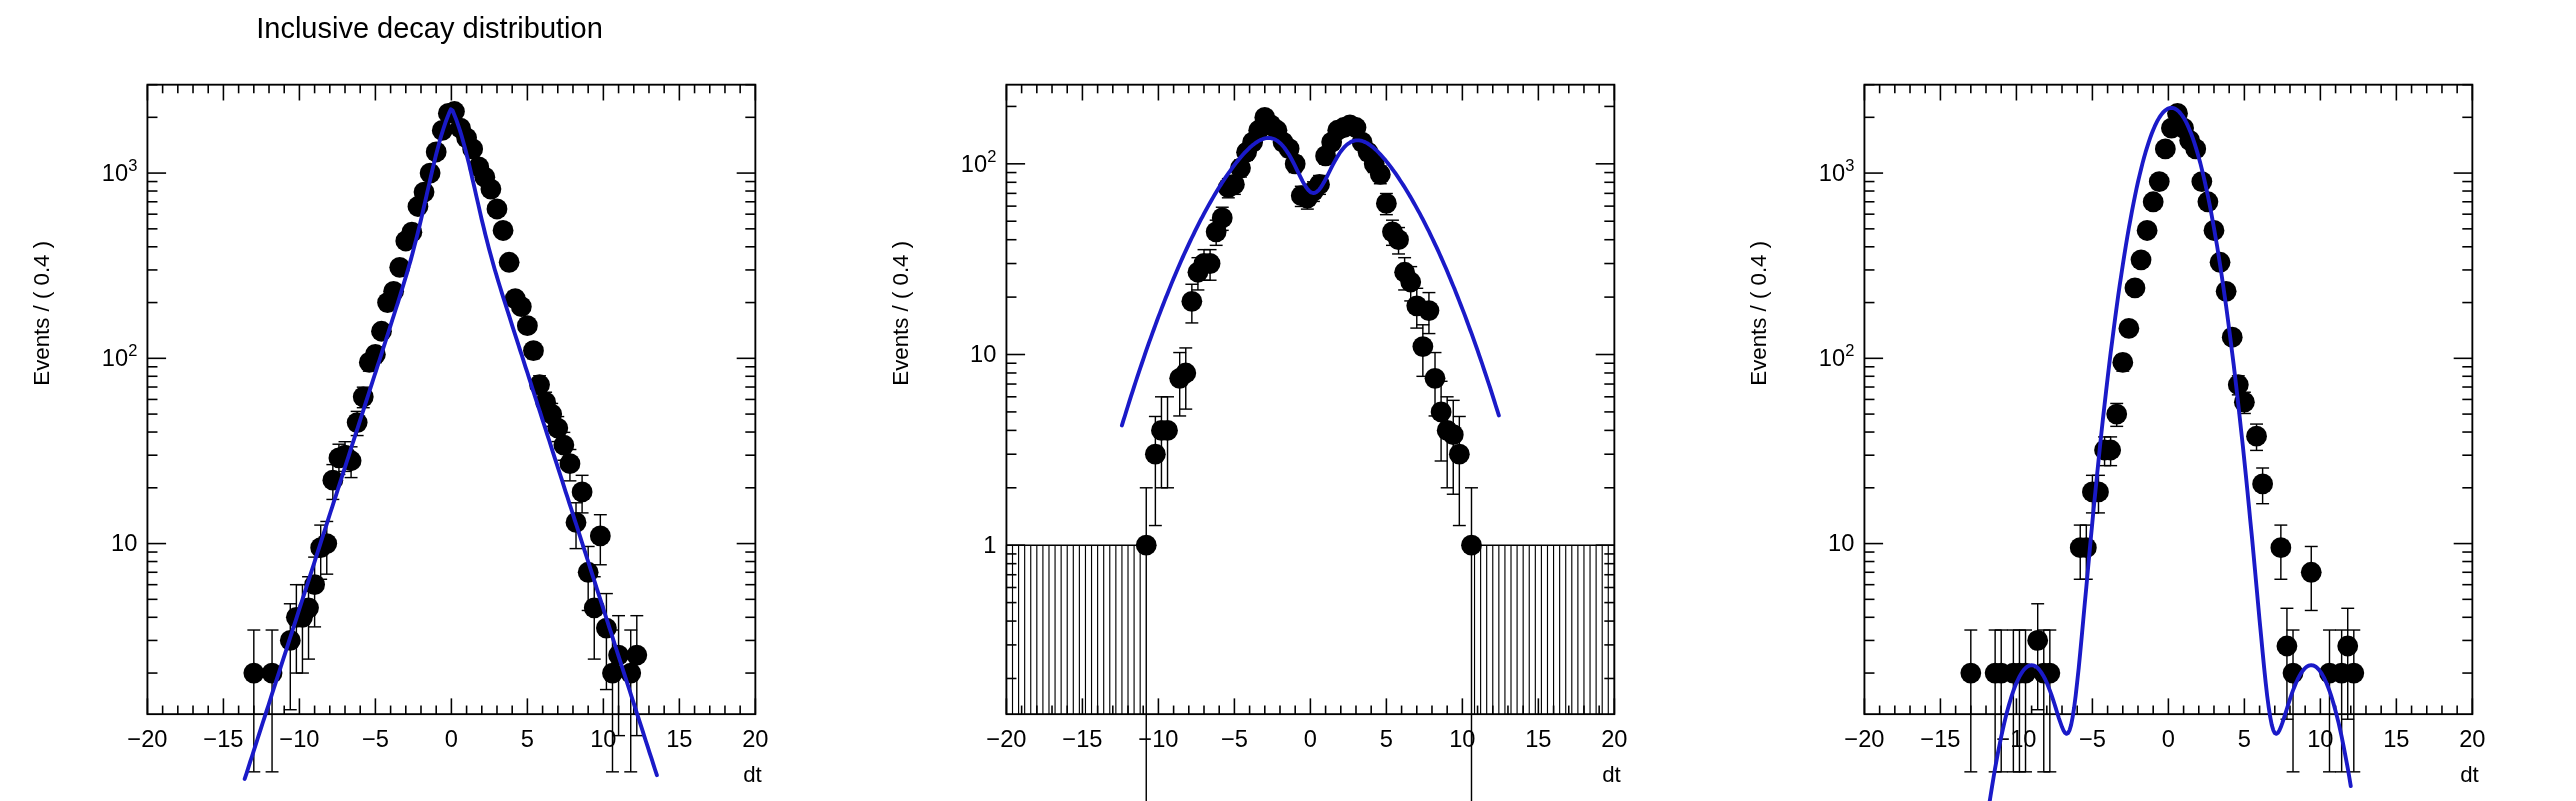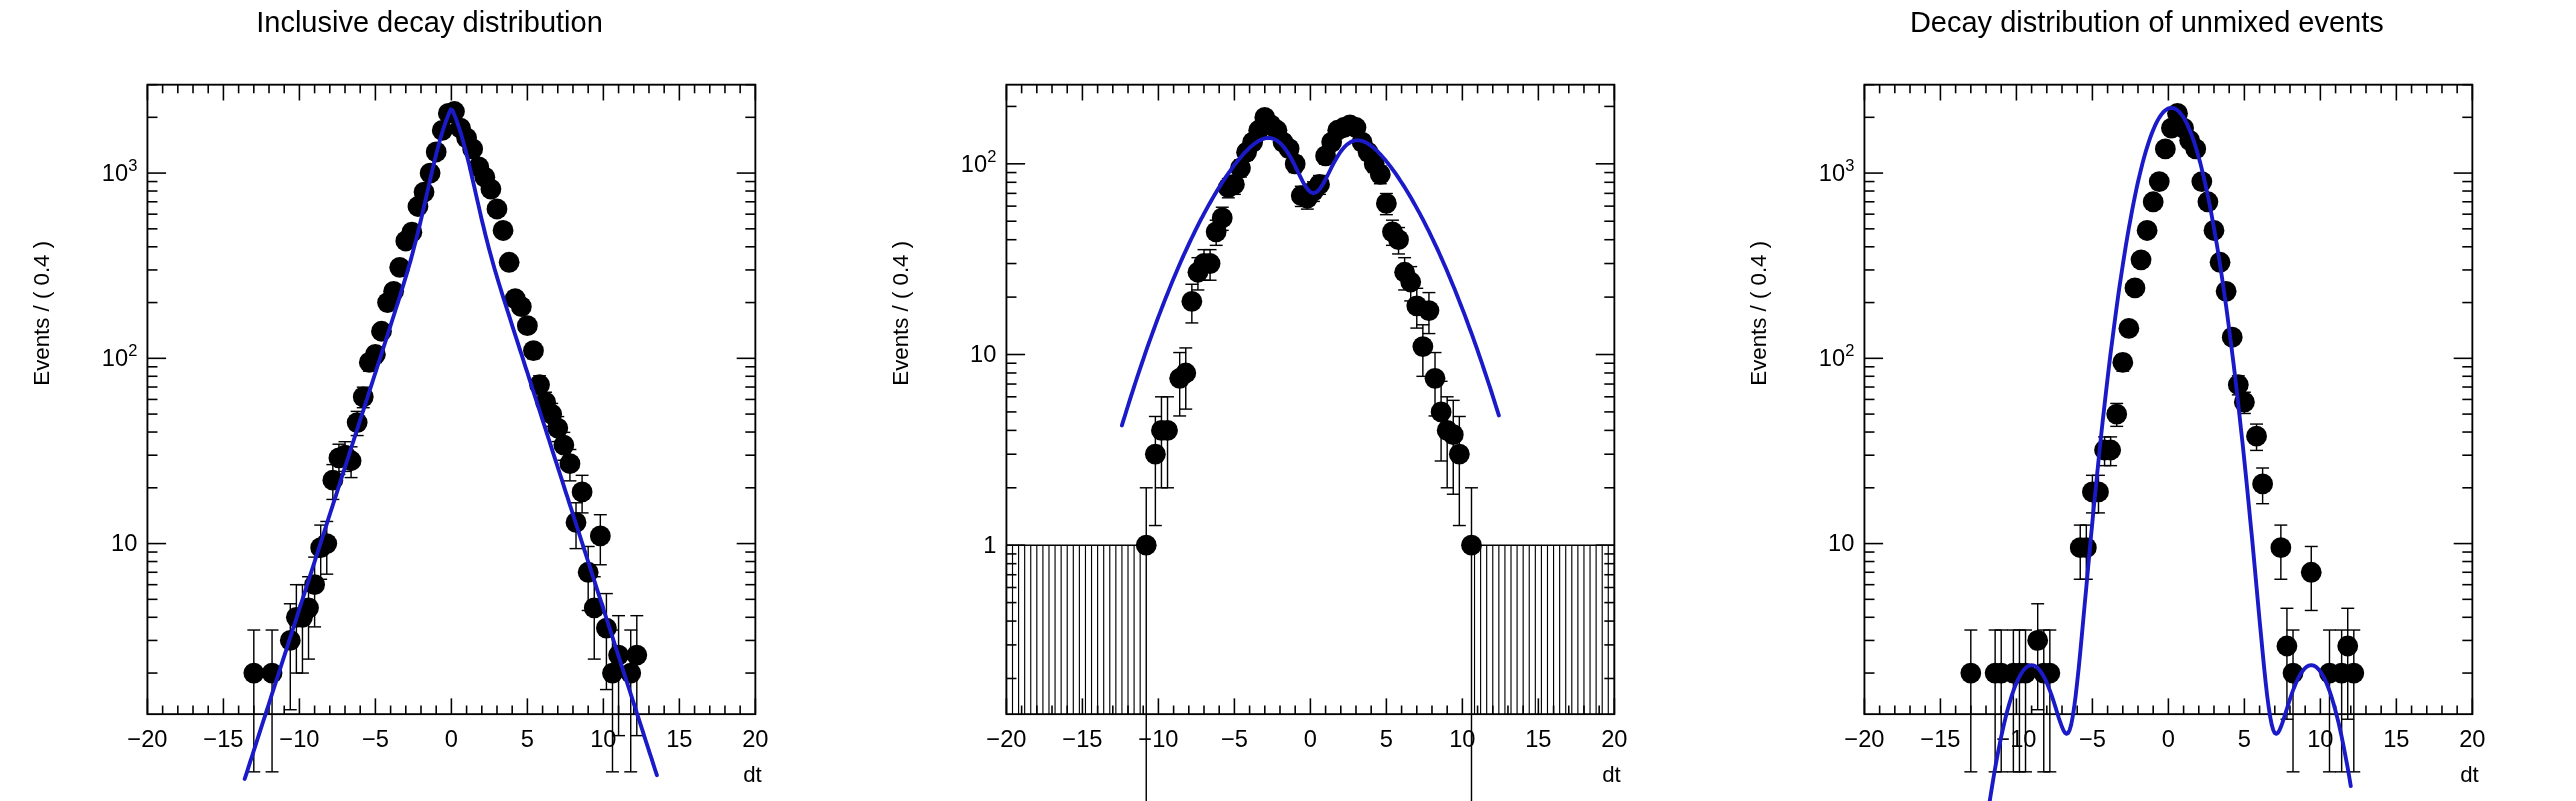--- a/index.html
+++ b/index.html
@@ -1,20 +1,20 @@
 <!DOCTYPE html>
 <html style="font-size:11.5px"><head>
 <meta charset="utf-8">
 <style>
   html,body{margin:0;padding:0;background:#ffffff;}
   body{width:2576px;height:801px;font-family:"Liberation Sans",sans-serif;overflow:hidden;}
   #canvas{position:relative;width:2576px;height:801px;background:#fff;display:flex;}
   .panel{position:relative;width:859px;height:801px;}
   .panel-title{
-    position:absolute;top:6px;left:0;width:859px;text-align:center;
+    position:absolute;top:12px;left:0;width:859px;text-align:center;
     font-family:"Liberation Sans",sans-serif;font-size:29px;color:#000;
     letter-spacing:0px;white-space:nowrap;
   }
   .plotsvg{position:absolute;left:0;top:0;width:859px;height:801px;}
   text{font-family:"Liberation Sans",sans-serif;fill:#000;}
   .ticklbl{font-size:33px;}
   .axtitle{font-size:31px;}
   .ylabel{font-size:31px;}
   .exp{font-size:33px;}
   .expsup{font-size:23px;}
@@ -842,21 +842,20 @@
           <circle cx="852.955" cy="759.5972072208931" r="14.5" fill="#000000"></circle>
           <path d="M365.9 592.7 L368.0 585.7 L370.2 578.9 L372.3 572.0 L374.4 565.3 L376.5 558.5 L378.6 551.9 L380.8 545.3 L382.9 538.7 L385.0 532.2 L387.1 525.8 L389.2 519.4 L391.3 513.1 L393.5 506.8 L395.6 500.6 L397.7 494.5 L399.8 488.3 L401.9 482.3 L404.0 476.3 L406.2 470.4 L408.3 464.5 L410.4 458.7 L412.5 452.9 L414.6 447.2 L416.7 441.5 L418.9 435.9 L421.0 430.4 L423.1 424.9 L425.2 419.5 L427.3 414.1 L429.5 408.8 L431.6 403.5 L433.7 398.3 L435.8 393.1 L437.9 388.0 L440.0 383.0 L442.2 378.0 L444.3 373.1 L446.4 368.2 L448.5 363.4 L450.6 358.6 L452.7 353.9 L454.9 349.2 L457.0 344.6 L459.1 340.1 L461.2 335.6 L463.3 331.2 L465.5 326.8 L467.6 322.5 L469.7 318.2 L471.8 314.0 L473.9 309.9 L476.0 305.8 L478.2 301.7 L480.3 297.7 L482.4 293.8 L484.5 289.9 L486.6 286.1 L488.7 282.4 L490.9 278.7 L493.0 275.0 L495.1 271.4 L497.2 267.9 L499.3 264.4 L501.4 261.0 L503.6 257.6 L505.7 254.3 L507.8 251.1 L509.9 247.9 L512.0 244.7 L514.2 241.7 L516.3 238.7 L518.4 235.7 L520.5 232.8 L522.6 230.0 L524.7 227.3 L526.9 224.6 L529.0 222.0 L531.1 219.4 L533.2 217.0 L535.3 214.6 L537.4 212.3 L539.6 210.1 L541.7 208.0 L543.8 205.9 L545.9 204.0 L548.0 202.2 L550.2 200.6 L552.3 199.0 L554.4 197.6 L556.5 196.3 L558.6 195.2 L560.7 194.3 L562.9 193.5 L565.0 192.9 L567.1 192.5 L569.2 192.3 L571.3 192.3 L573.4 192.5 L575.6 193.0 L577.7 193.7 L579.8 194.7 L581.9 195.9 L584.0 197.4 L586.1 199.2 L588.3 201.2 L590.4 203.6 L592.5 206.2 L594.6 209.1 L596.7 212.3 L598.9 215.7 L601.0 219.4 L603.1 223.3 L605.2 227.4 L607.3 231.6 L609.4 235.9 L611.6 240.3 L613.7 244.7 L615.8 248.9 L617.9 253.0 L620.0 256.8 L622.1 260.2 L624.3 263.2 L626.4 265.6 L628.5 267.4 L630.6 268.5 L632.7 268.9 L634.9 268.6 L637.0 267.6 L639.1 265.9 L641.2 263.6 L643.3 260.7 L645.4 257.4 L647.6 253.7 L649.7 249.8 L651.8 245.7 L653.9 241.4 L656.0 237.2 L658.1 233.0 L660.3 228.8 L662.4 224.9 L664.5 221.1 L666.6 217.5 L668.7 214.2 L670.8 211.1 L673.0 208.3 L675.1 205.8 L677.2 203.6 L679.3 201.6 L681.4 200.0 L683.6 198.6 L685.7 197.4 L687.8 196.6 L689.9 196.0 L692.0 195.6 L694.1 195.5 L696.3 195.6 L698.4 195.9 L700.5 196.4 L702.6 197.1 L704.7 198.0 L706.8 199.1 L709.0 200.3 L711.1 201.7 L713.2 203.3 L715.3 204.9 L717.4 206.7 L719.6 208.6 L721.7 210.6 L723.8 212.8 L725.9 215.0 L728.0 217.3 L730.1 219.7 L732.3 222.2 L734.4 224.8 L736.5 227.4 L738.6 230.1 L740.7 232.9 L742.8 235.8 L745.0 238.7 L747.1 241.7 L749.2 244.8 L751.3 247.9 L753.4 251.1 L755.5 254.3 L757.7 257.6 L759.8 261.0 L761.9 264.4 L764.0 267.9 L766.1 271.4 L768.3 275.0 L770.4 278.7 L772.5 282.4 L774.6 286.1 L776.7 289.9 L778.8 293.8 L781.0 297.7 L783.1 301.7 L785.2 305.8 L787.3 309.9 L789.4 314.0 L791.5 318.2 L793.7 322.5 L795.8 326.8 L797.9 331.2 L800.0 335.6 L802.1 340.1 L804.3 344.6 L806.4 349.2 L808.5 353.9 L810.6 358.6 L812.7 363.4 L814.8 368.2 L817.0 373.1 L819.1 378.0 L821.2 383.0 L823.3 388.0 L825.4 393.1 L827.5 398.3 L829.7 403.5 L831.8 408.8 L833.9 414.1 L836.0 419.5 L838.1 424.9 L840.2 430.4 L842.4 435.9 L844.5 441.5 L846.6 447.2 L848.7 452.9 L850.8 458.7 L853.0 464.5 L855.1 470.4 L857.2 476.3 L859.3 482.3 L861.4 488.3 L863.5 494.5 L865.7 500.6 L867.8 506.8 L869.9 513.1 L872.0 519.4 L874.1 525.8 L876.2 532.2 L878.4 538.7 L880.5 545.3 L882.6 551.9 L884.7 558.5 L886.8 565.3 L889.0 572.0 L891.1 578.9" fill="none" stroke="#1a1ac8" stroke-width="5.4" stroke-linejoin="round" stroke-linecap="round"></path>
           <clipPath id="p1-clip">
             <rect x="205" y="118" width="847" height="877"></rect>
           </clipPath>
         </g>
     </svg>
   </div>
 
   <div class="panel">
-    <div class="panel-title">Decay distribution of unmixed events</div>
     <svg class="plotsvg" viewBox="0 0 1196 1116">
       <g id="p2">
           <rect x="205" y="118" width="847" height="877" fill="none" stroke="#000000" stroke-width="2.6"></rect>
           <line x1="205" y1="995" x2="205" y2="973" stroke="#000000" stroke-width="2.2"></line>
           <line x1="205" y1="118" x2="205" y2="140" stroke="#000000" stroke-width="2.2"></line>
           <line x1="226.175" y1="995" x2="226.175" y2="983" stroke="#000000" stroke-width="2.2"></line>
           <line x1="226.175" y1="118" x2="226.175" y2="130" stroke="#000000" stroke-width="2.2"></line>
           <line x1="247.35" y1="995" x2="247.35" y2="983" stroke="#000000" stroke-width="2.2"></line>
           <line x1="247.35" y1="118" x2="247.35" y2="130" stroke="#000000" stroke-width="2.2"></line>
           <line x1="268.525" y1="995" x2="268.525" y2="983" stroke="#000000" stroke-width="2.2"></line>

